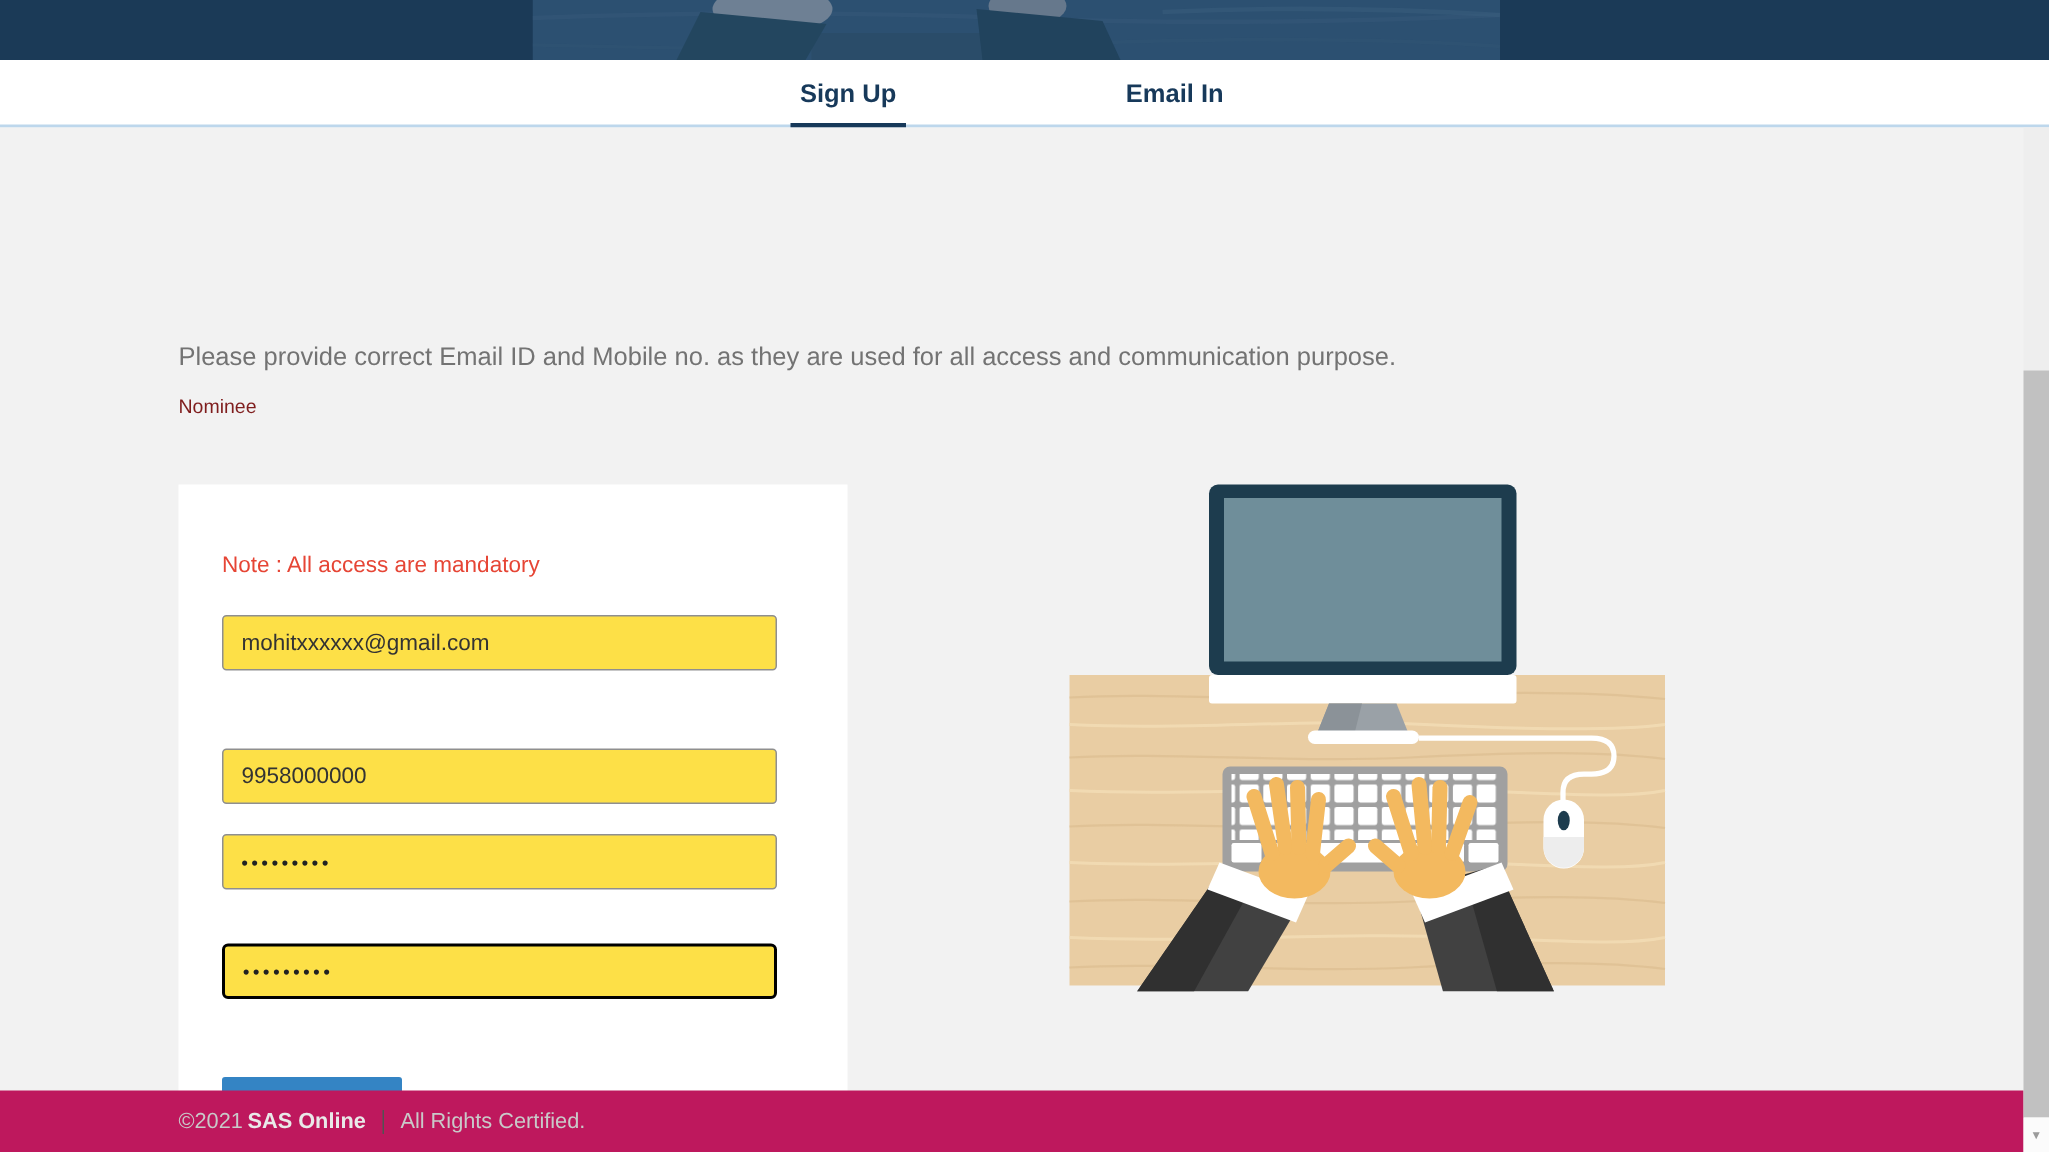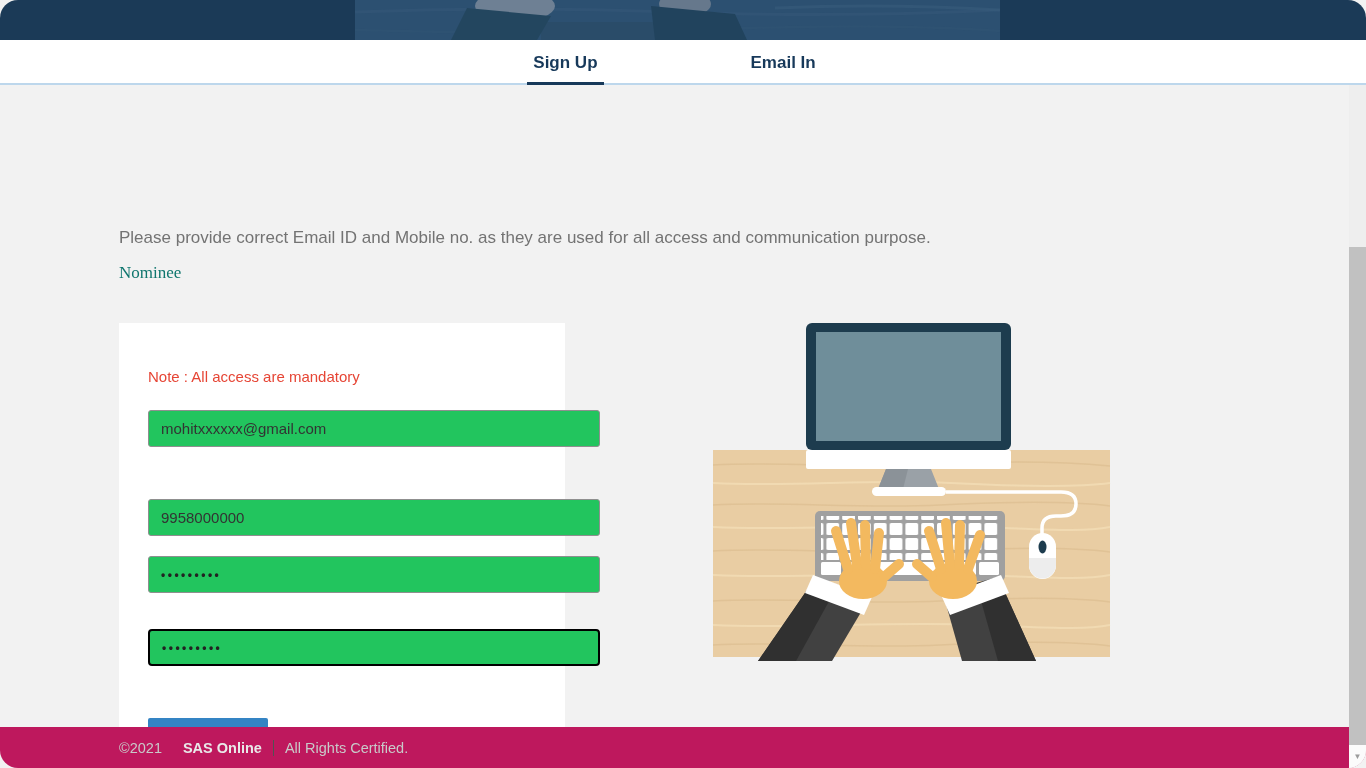--- a/index.html
+++ b/index.html
@@ -1,62 +1,62 @@
 <!DOCTYPE html>
 <html><head>
 <meta charset="utf-8">
 <style>
   * { margin:0; padding:0; box-sizing:border-box; }
   html,body { width:1366px; height:768px; overflow:hidden; }
   body { font-family:"Liberation Sans", sans-serif; background:#f2f2f2; color:#333; }
-  .screen { position:relative; width:1366px; height:768px; overflow:hidden;border-radius:18px; }
+  .screen { position:relative; width:1366px; height:768px; overflow:hidden; }
 
   
   .hero { position:absolute; top:0; left:0; width:1366px; height:40px; background:#1b3a57; }
   .hero-photo { position:absolute; left:355px; top:0; width:645px; height:40px; }
 
   
   .tabbar { position:absolute; top:40px; left:0; width:1366px; height:45px; background:#ffffff;
             border-bottom:2px solid #bdd7ec; }
   .tabs { position:absolute; left:0; top:0; width:1349px; height:45px;
           display:flex; justify-content:center; gap:145px; }
   .tab { position:relative; display:flex; align-items:center; height:100%;
          font-size:17px; font-weight:bold; color:#17395a; padding:0 4px; cursor:pointer; }
   .tab.active::after { content:""; position:absolute; left:-2px; right:-2px; bottom:0;
          height:3px; background:#17395a; }
 
   
   .main { position:absolute; top:85px; left:0; width:1366px; height:642px; background:#f2f2f2; }
   .instruction { position:absolute; left:119px; top:143px; font-size:17px; color:#737373; }
-  .nominee { position:absolute; left:119px; top:178px; font-size:17px; color:#0f766e; cursor:pointer;font-family:Liberation Serif, serif; }
+  .nominee { position:absolute; left:119px; top:178px; font-size:13px; color:#7f1d1d; cursor:pointer; }
 
   
   .card { position:absolute; left:119px; top:238px; width:446px; height:462px; background:#ffffff; }
   .note { position:absolute; left:29px; top:45px; font-size:15px; color:#e64535; }
-  .field { position:absolute; left:29px; width:452px; height:37px; border:1px solid #8f8f8f;
-           border-radius:3px; background:#22c55e; padding:0 12px; font-size:15px; color:#333;
+  .field { position:absolute; left:29px; width:370px; height:37px; border:1px solid #8f8f8f;
+           border-radius:3px; background:#fde047; padding:0 12px; font-size:15px; color:#333;
            font-family:"Liberation Sans", sans-serif; outline:none; }
   .field.email  { top:87px; }
   .field.mobile { top:160px;margin-top:16px; }
   .field.pwd    { top:233px; font-size:12px; letter-spacing:2.5px; font-weight:bold; color:#222; }
   .field.pwd2   { top:306px; font-size:12px; letter-spacing:2.5px; font-weight:bold; color:#222;
                   border:2px solid #000; border-radius:4px; }
   .register { position:absolute; left:29px; top:395px; width:120px; height:33px; border:none;
               background:#3484c4; color:#fff; font-size:14px; font-weight:bold; border-radius:2px;
               cursor:pointer; font-family:"Liberation Sans", sans-serif; }
 
   
   .illustration { position:absolute; left:700px; top:228px; width:420px; height:348px; }
 
   
   .footer { position:absolute; left:0; bottom:0; width:1366px; height:41px; background:#be185d;
             display:flex; align-items:center; justify-content:space-between;
             padding:0 134px 0 119px; font-size:14.5px; color:#c9c9c9; }
   .footer-left { display:flex; align-items:center; }
-  .footer .brand { font-weight:bold; color:#e9e9e9; margin-left:21px; }
+  .footer .brand { font-weight:bold; color:#e9e9e9; margin-left:3px; }
   .footer .divider { width:1px; height:16px; background:#525252; margin:0 11px; }
 
   
   .scrollbar { position:absolute; right:0; top:85px; width:17px; height:683px; background:#eeeeee; z-index:10; }
   .scroll-thumb { position:absolute; left:0; top:162px; width:17px; height:498px; background:#c1c1c1; }
   .scroll-down { position:absolute; left:0; bottom:0; width:17px; height:23px; background:#fbfbfb;
                  color:#9b9b9b; font-size:8px; line-height:23px; text-align:center; cursor:pointer; }
 </style>
 </head>
 <body>

